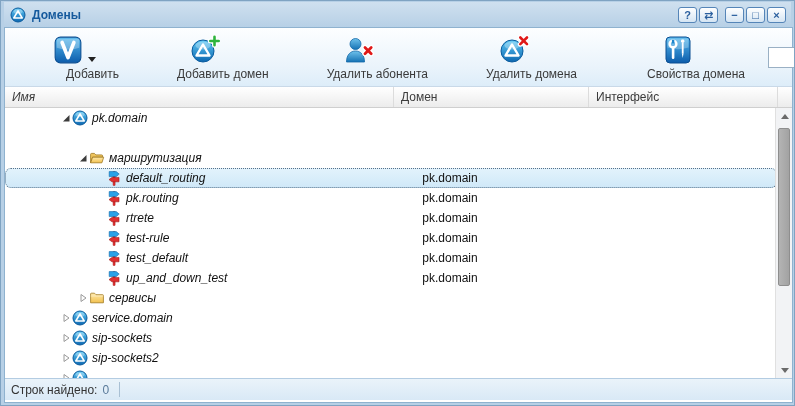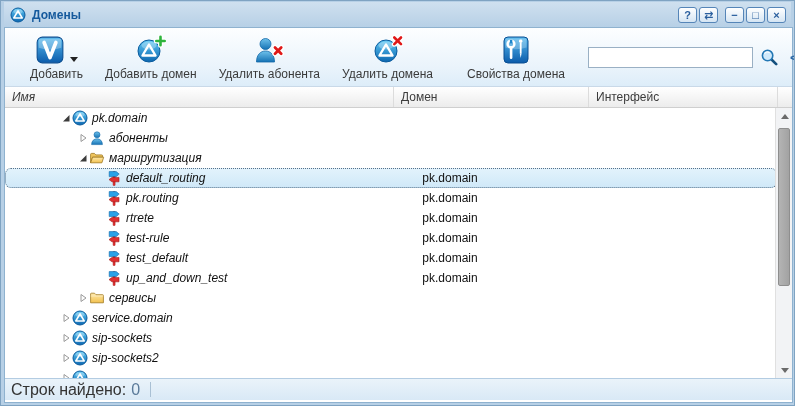--- a/index.html
+++ b/index.html
@@ -19,21 +19,21 @@
   
   .main{width:789px;height:376px;background:#fff;border:1px solid #8fb2cf;}
   
   .toolbar{height:59px;display:flex;align-items:center;padding:0 10px 0 14px;
            background:linear-gradient(#fdfeff,#e9f3fb 70%,#ddedf9);border-bottom:1px solid #c9d9e8;}
   .tbtn{display:flex;flex-direction:column;align-items:center;gap:1px;padding:3px 10px 2px;margin:0 1px;}
   .irow{height:31px;display:flex;align-items:center;}
   .ticon2{display:inline-flex;width:30px;height:30px;}
   .drop{width:0;height:0;border-left:4px solid transparent;border-right:4px solid transparent;
         border-top:5px solid #222;margin-left:5px;align-self:flex-end;margin-bottom:4px;}
-  .tlab{font-size:12px;color:#3a3a3a;white-space:nowrap;}
+  .tlab{font-size:12px;color:#3a3a3a;white-space:nowrap;margin-left:36px;}
   .tb-sep{width:1px;height:38px;background:#c3d3e2;margin:0 6px;}
   .tb-spacer{flex:1;}
   .search{width:172px;height:21px;border:1px solid #9ab0c4;padding:2px 4px;font-size:12px;
           font-family:"Liberation Sans","DejaVu Sans",sans-serif;background:#fff;}
   .mag{display:inline-flex;width:18px;height:18px;margin-left:7px;}
   .nav{color:#2a67a5;font-size:13px;font-weight:bold;margin-left:12px;cursor:default;}
   
   .ghead{height:21px;display:flex;background:linear-gradient(#ffffff,#ececec);
          border-bottom:1px solid #cfcfcf;}
   .gcell{height:100%;padding:0 0 0 7px;font-size:12px;color:#3c3c3c;display:flex;align-items:center;
@@ -57,21 +57,21 @@
   .vscroll{position:absolute;right:0;top:0;width:17px;height:270px;background:#f2f3f5;
            border-left:1px solid #e0e0e0;}
   .sb-up,.sb-down{position:absolute;left:0;width:17px;height:16px;display:flex;align-items:center;justify-content:center;}
   .sb-up{top:0;} .sb-down{bottom:0;}
   .tri-up{width:0;height:0;border-left:4px solid transparent;border-right:4px solid transparent;border-bottom:5px solid #6a6a6a;}
   .tri-down{width:0;height:0;border-left:4px solid transparent;border-right:4px solid transparent;border-top:5px solid #6a6a6a;}
   .sb-thumb{position:absolute;left:2px;top:20px;width:12px;height:158px;border-radius:2px;
             background:linear-gradient(90deg,#b4b4b4,#a2a2a2);border:1px solid #8e8e8e;}
   
   .status{height:22px;border-top:1px solid #b3cce2;background:linear-gradient(#eaf3fa,#d9e9f6);
-          display:flex;align-items:center;padding:0 6px;font-size:16px;color:#333;}
+          display:flex;align-items:center;padding:0 6px;font-size:12px;color:#333;}
   .sval{margin-left:5px;color:#5a7a9a;}
   .ssep{width:1px;height:15px;background:#a9c0d4;margin-left:10px;}
 </style>
 </head>
 <body>
 
 <svg width="0" height="0" style="position:absolute" aria-hidden="true">
   <defs>
     <linearGradient id="gBlue" x1="0" y1="0" x2="0" y2="1">
         <stop offset="0" stop-color="#5ec8f5"></stop>
@@ -224,35 +224,20 @@
                   <ellipse cx="8" cy="4.6" rx="4.6" ry="2.4" fill="#fff" opacity=".3"></ellipse>
                   <path d="M8 3.8 L12.2 11 L3.8 11 Z" fill="none" stroke="#fff" stroke-width="1.6" stroke-linejoin="round"></path>
                 </svg>
               </span>
               <span class="rlabel">pk.domain</span>
             </div>
             <div class="cell c-dom"></div>
             <div class="cell c-if"></div>
           </div>
           <div class="row">
-            <div class="cell c-name">
-              <span class="ind" style="width: 23px;"></span>
-              <span class="exp">
-                <svg width="10" height="10" viewBox="0 0 10 10">
-                  <path d="M3 1.5 L8 5 L3 8.5 Z" fill="#fdfdfd" stroke="#9a9a9a"></path>
-                </svg>
-              </span>
-              <span class="ricon">
-                <svg width="16" height="16" viewBox="0 0 16 16">
-                  <circle cx="8" cy="4.8" r="3" fill="url(#gPer)" stroke="#1268a8" stroke-width=".6"></circle>
-                  <path d="M2.6 14.6 C2.6 10.8 5 8.8 8 8.8 C11 8.8 13.4 10.8 13.4 14.6 Z" fill="url(#gPer)" stroke="#1268a8" stroke-width=".6"></path>
-                </svg>
-              </span>
-              <span class="rlabel">абоненты</span>
-            </div>
             <div class="cell c-dom"></div>
             <div class="cell c-if"></div>
           </div>
           <div class="row">
             <div class="cell c-name">
               <span class="ind" style="width: 23px;"></span>
               <span class="exp">
                 <svg width="10" height="10" viewBox="0 0 10 10">
                   <path d="M8.5 2 V8.5 H2 Z" fill="#3c3c3c"></path>
                 </svg>

